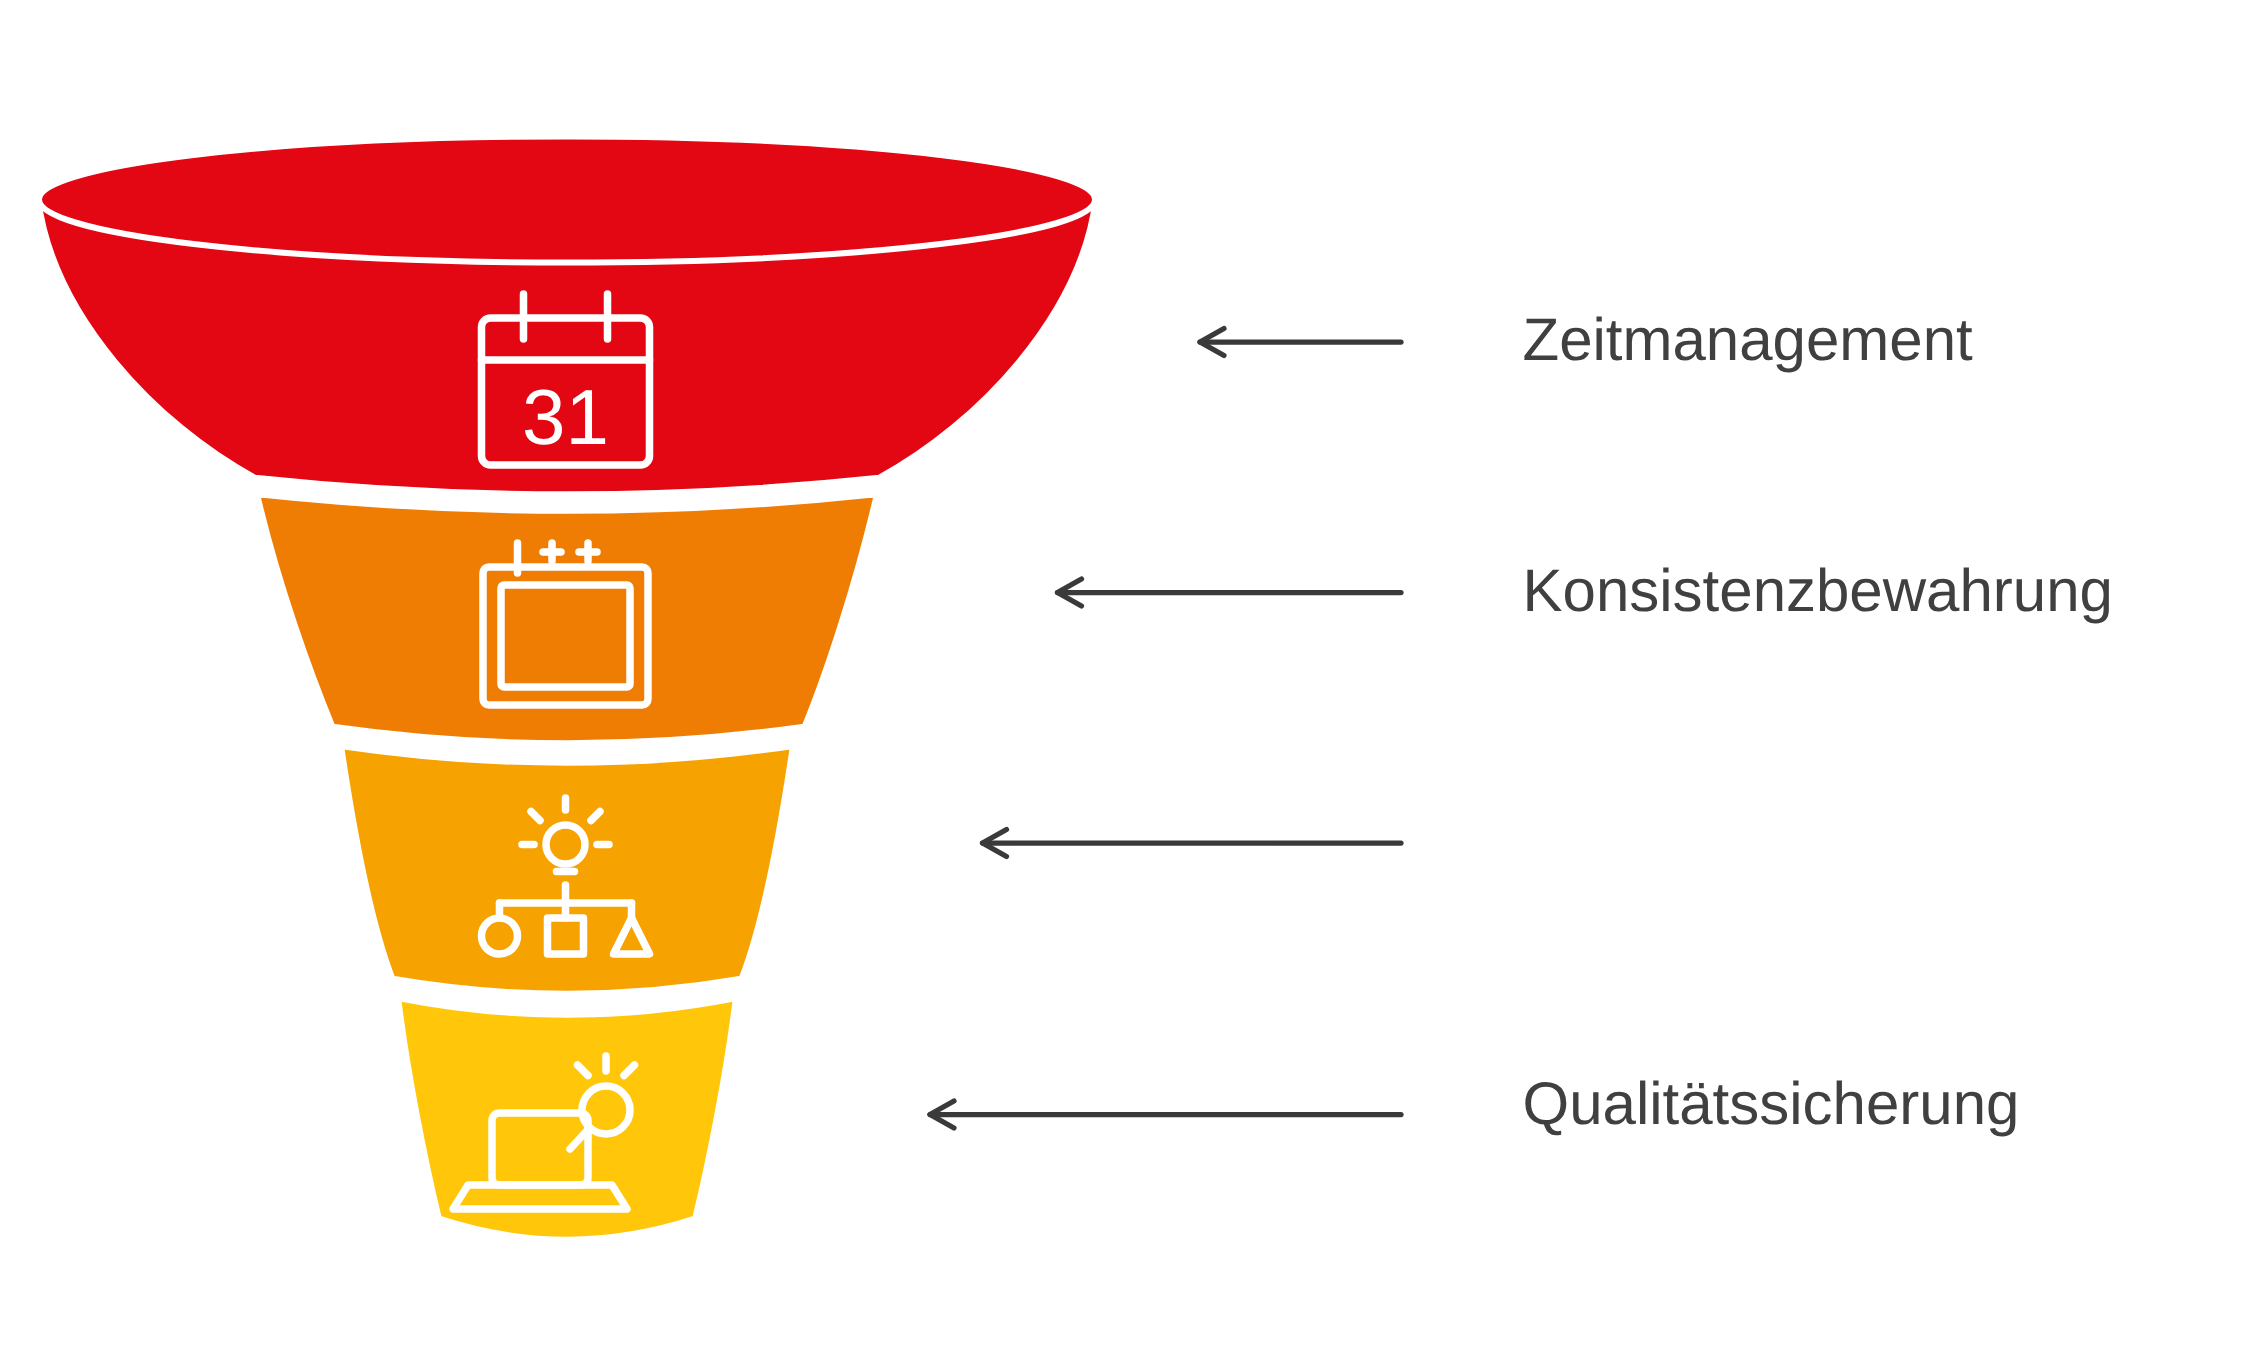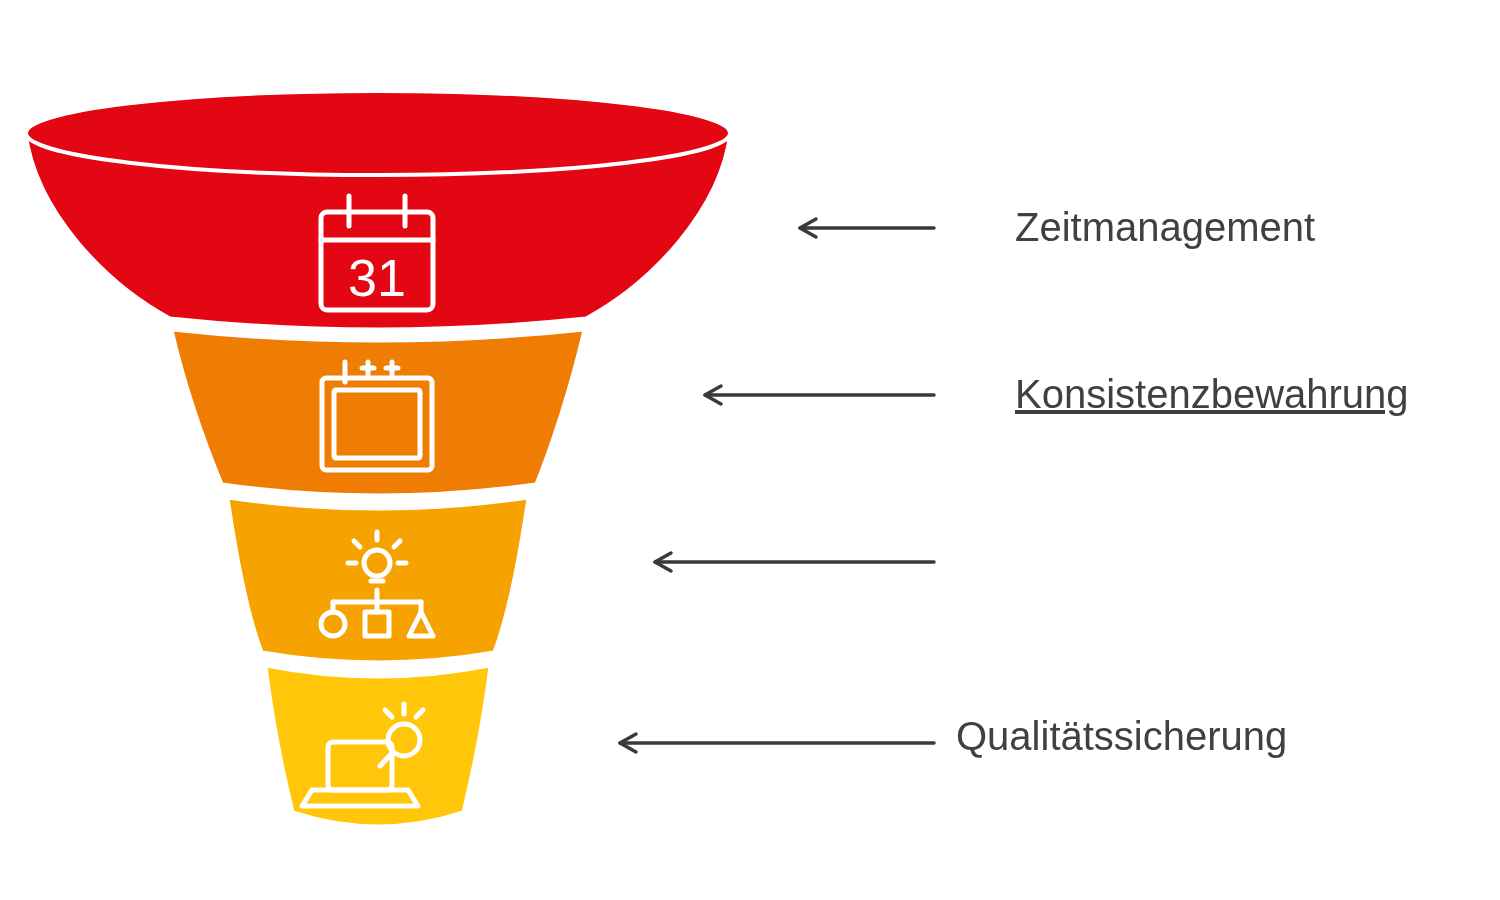--- a/index.html
+++ b/index.html
@@ -10,23 +10,23 @@
   .icon{stroke:#ffffff;stroke-width:5;fill:none;stroke-linecap:round;stroke-linejoin:round;}
   .icon-text{fill:#ffffff;stroke:none;font-size:52px;font-family:"Liberation Sans",sans-serif;}
   .arrow{position:absolute;}
   .arrow line,.arrow path{stroke:#3a3a3a;stroke-width:3.5;fill:none;stroke-linecap:round;stroke-linejoin:round;}
   .label{position:absolute;font-size:40px;color:#404040;white-space:nowrap;}
   .a1{left:790px;top:213px;}
   .a2{left:695px;top:380px;}
   .a3{left:645px;top:547px;}
   .a4{left:610px;top:728px;}
   .l1{left:1015px;top:205px;}
-  .l2{left:1015px;top:372px;text-decoration:underline;}
+  .l2{left:1015px;top:372px;}
   .l3{left:1015px;top:539px;}
-  .l4{left:956px;top:714px;}
+  .l4{left:1015px;top:714px;}
 </style>
 </head>
 <body>
 
 <div class="canvas">
 
   <svg class="funnel-svg" width="760" height="900" viewBox="0 0 760 900">
 
     <path class="seg" d="M 26 133 A 352 42 0 0 1 730 133 C 720 210 652 282 586 318 Q 378 340 170 318 C 104 282 36 210 26 133 Z" fill="#e30613"></path>
     <ellipse class="rim" cx="378" cy="133" rx="352" ry="42"></ellipse>

